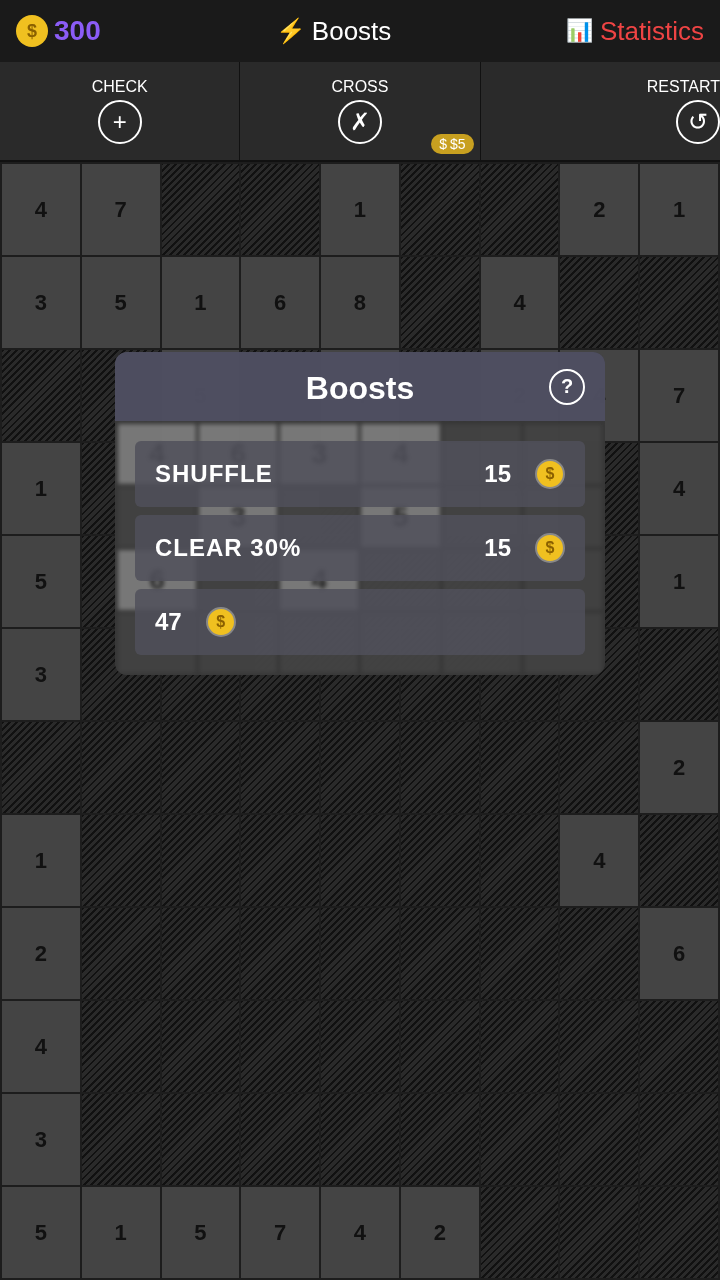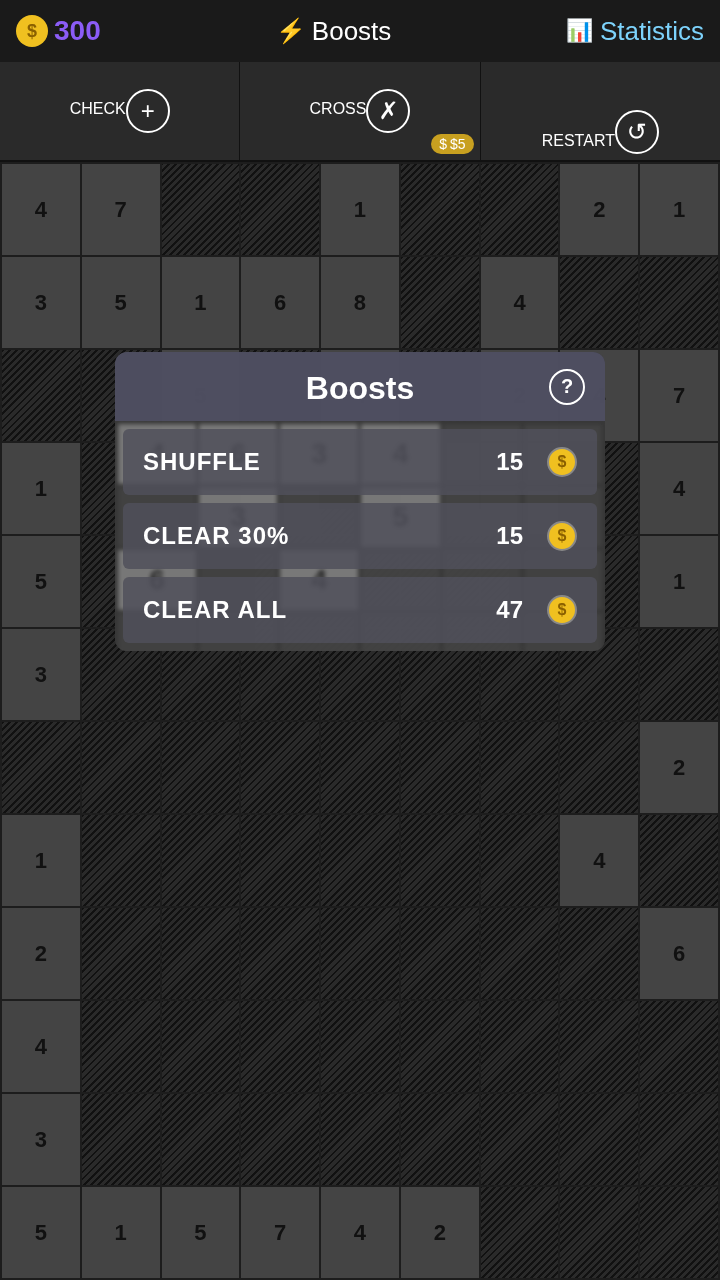--- a/index.html
+++ b/index.html
@@ -75,39 +75,39 @@
       gap: 6px;
       cursor: pointer;
     }
 
     .stats-icon {
       color: #a0a0ff;
       font-size: 22px;
     }
 
     #stats-label {
-      color: #7dd3fc;
+      color: #ef4444;
       font-size: 26px;
     }
 
     
     #toolbar {
       width: 720px;
       height: 100px;
       background: #2a2a2a;
       display: flex;
       border-bottom: 2px solid #111;
       position: relative;
       z-index: 10;
     }
 
     .tool-btn {
       flex: 1;
       display: flex;
-      flex-direction: row;
+      flex-direction: column;
       align-items: center;
       justify-content: center;
       border-right: 1px solid #111;
       cursor: pointer;
       position: relative;
       padding: 6px 0;
     }
 
     .tool-btn:last-child { border-right: none; align-items: flex-end; }
 
@@ -284,21 +284,21 @@
       font-weight: bold;
       min-height: 60px;
     }
 
     .mini-cell.dark { background: #444; }
 
     
     #boost-buttons {
       position: relative;
       z-index: 10;
-      padding: 8px;
+      padding: 20px;
       display: flex;
       flex-direction: column;
       gap: 8px;
     }
 
     .boost-row {
       background: rgba(80,80,90,0.85);
       border-radius: 6px;
       display: flex;
       align-items: center;
@@ -535,21 +535,20 @@
               </div>
             </div>
             <div class="boost-row">
               <span class="boost-name">CLEAR 30%</span>
               <div class="boost-cost">
                 <span>15</span>
                 <div class="cost-coin">$</div>
               </div>
             </div>
             <div class="boost-row">
-              <span class="boost-name">CLEAR ALL</span>
               <div class="boost-cost">
                 <span>47</span>
                 <div class="cost-coin">$</div>
               </div>
             </div>
           </div>
       </div>
     </div>
   </div>
 </div>

